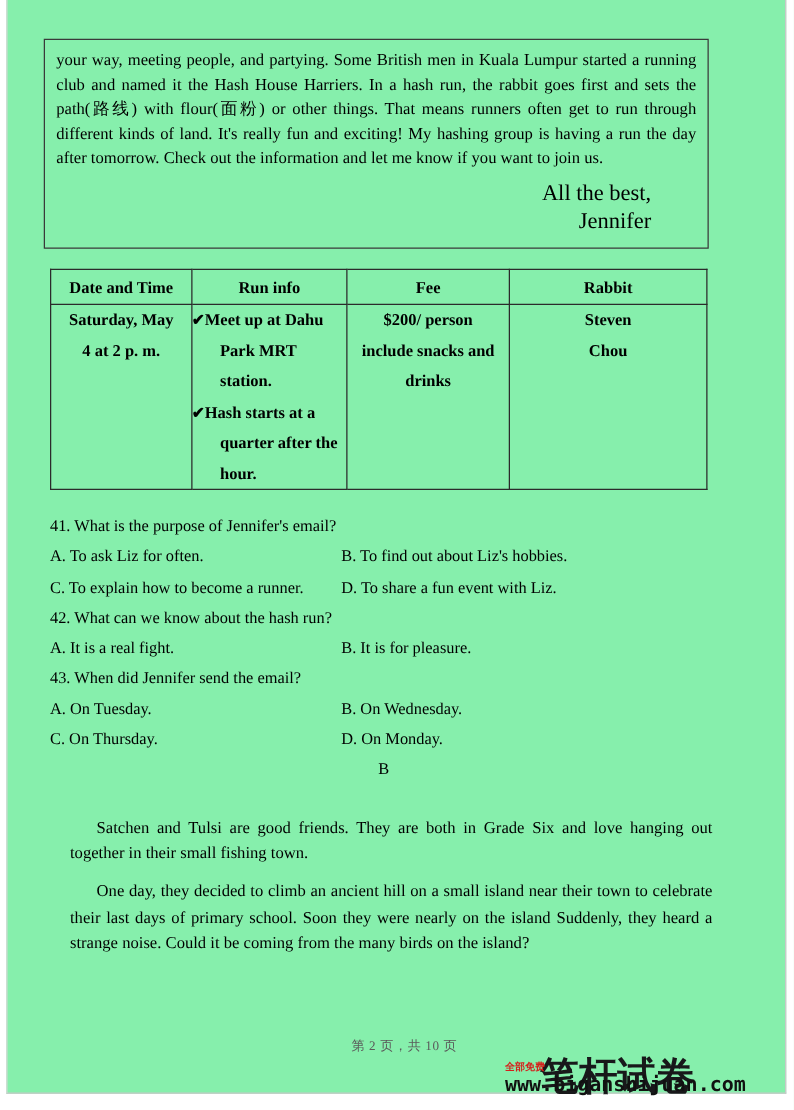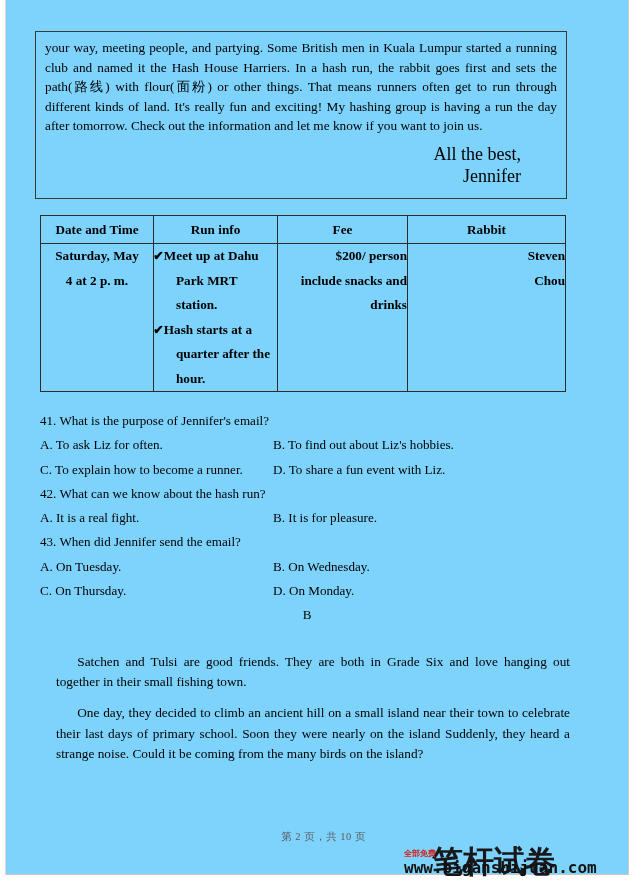--- a/index.html
+++ b/index.html
@@ -14,21 +14,21 @@
     color: #000000;
     position: relative;
     overflow: hidden;
   }
   .page {
     position: absolute;
     left: 5px;
     top: 0px;
     width: 624px;
     height: 875px;
-    background: #7dd3fc;
+    background: #86efac;
     border-right: 1px solid #c8c8c8;
     border-bottom: 1px solid #c8c8c8;
     border-left: 1px solid #d8d8d8;
     box-sizing: border-box;
   }
 
   
   .email-box {
     position: absolute;
     left: 29px;
@@ -83,21 +83,21 @@
   .c2 { width: 124px; }
   .c3 { width: 130px; }
   .c4 { width: 158px; }
 
   .cell-center {
     text-align: center;
     padding-top: 4px;
     padding-bottom: 4px;
   }
   .cell-center-mid {
-    text-align: right;
+    text-align: center;
     vertical-align: middle;
   }
   .cell-run {
     padding: 4px 4px 6px 4px;
   }
   .run-item {
     display: block;
     text-indent: -0.05em;
     padding-left: 0;
   }

